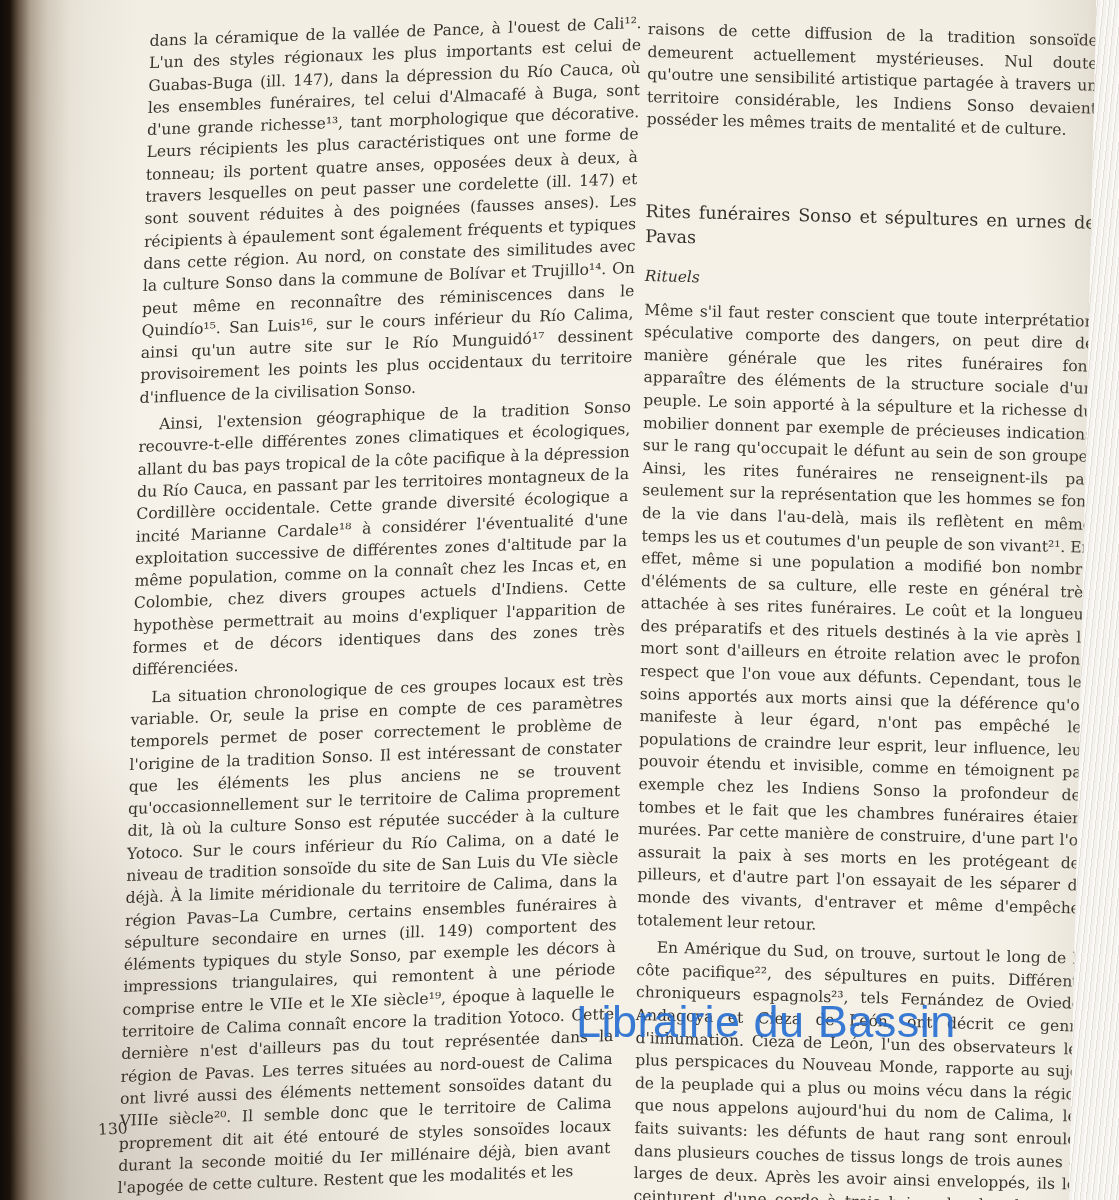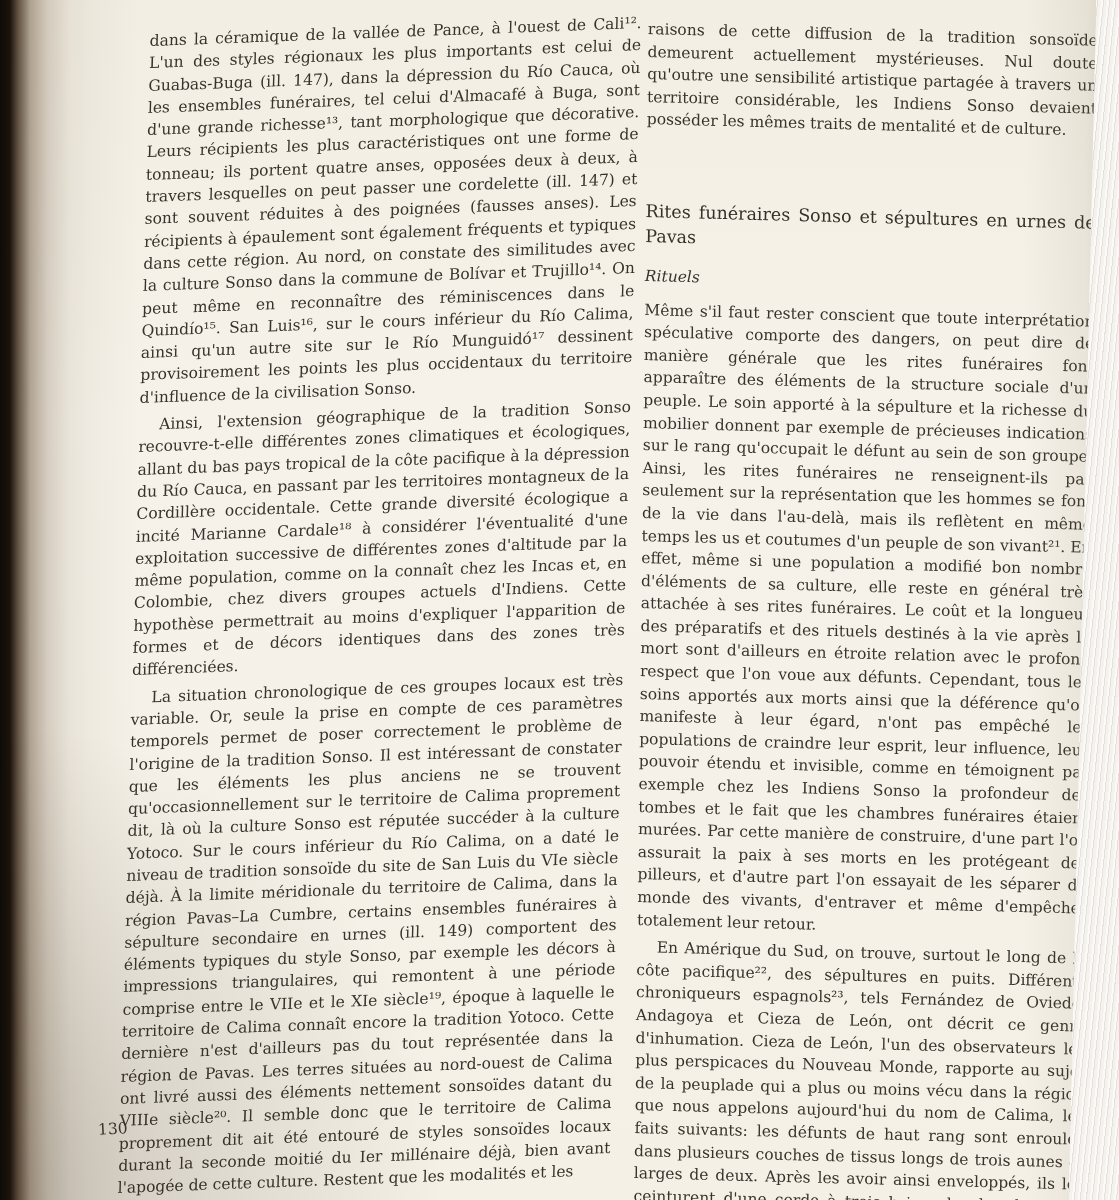--- a/index.html
+++ b/index.html
@@ -90,14 +90,15 @@
     <p class="body-p">Même s'il faut rester conscient que toute interprétation spéculative comporte des dangers, on peut dire de manière générale que les rites funéraires font apparaître des éléments de la structure sociale d'un peuple. Le soin apporté à la sépulture et la richesse du mobilier donnent par exemple de précieuses indications sur le rang qu'occupait le défunt au sein de son groupe. Ainsi, les rites funéraires ne renseignent-ils pas seulement sur la représentation que les hommes se font de la vie dans l'au-delà, mais ils reflètent en même temps les us et coutumes d'un peuple de son vivant²¹. En effet, même si une population a modifié bon nombre d'éléments de sa culture, elle reste en général très attachée à ses rites funéraires. Le coût et la longueur des préparatifs et des rituels destinés à la vie après la mort sont d'ailleurs en étroite relation avec le profond respect que l'on voue aux défunts. Cependant, tous les soins apportés aux morts ainsi que la déférence qu'on manifeste à leur égard, n'ont pas empêché les populations de craindre leur esprit, leur influence, leur pouvoir étendu et invisible, comme en témoignent par exemple chez les Indiens Sonso la profondeur des tombes et le fait que les chambres funéraires étaient murées. Par cette manière de construire, d'une part l'on assurait la paix à ses morts en les protégeant des pilleurs, et d'autre part l'on essayait de les séparer du monde des vivants, d'entraver et même d'empêcher totalement leur retour.</p>
     <p class="body-p indent">En Amérique du Sud, on trouve, surtout le long de la côte pacifique²², des sépultures en puits. Différents chroniqueurs espagnols²³, tels Fernández de Oviedo, Andagoya et Cieza de León, ont décrit ce genre d'inhumation. Cieza de León, l'un des observateurs les plus perspicaces du Nouveau Monde, rapporte au sujet de la peuplade qui a plus ou moins vécu dans la région que nous appelons aujourd'hui du nom de Calima, les faits suivants: les défunts de haut rang sont enroulés dans plusieurs couches de tissus longs de trois aunes et larges de deux. Après les avoir ainsi enveloppés, ils les ceinturent d'une corde à trois brins, de plus de douze brasses. Ils glissent parmi ces tissus quelques bijoux en or; d'autres enterrent leurs morts dans des sépultures profondes. Cieza de León revient plus loin sur le sujet</p>
   </div>
 
   <div class="page-number">130</div>
 
   <div class="shade"></div>
   <div class="spine"></div>
   <div class="fore-edge"></div>
 
+  <div class="watermark">Librairie du Bassin</div>
 
 </div>
 
 </body></html>

